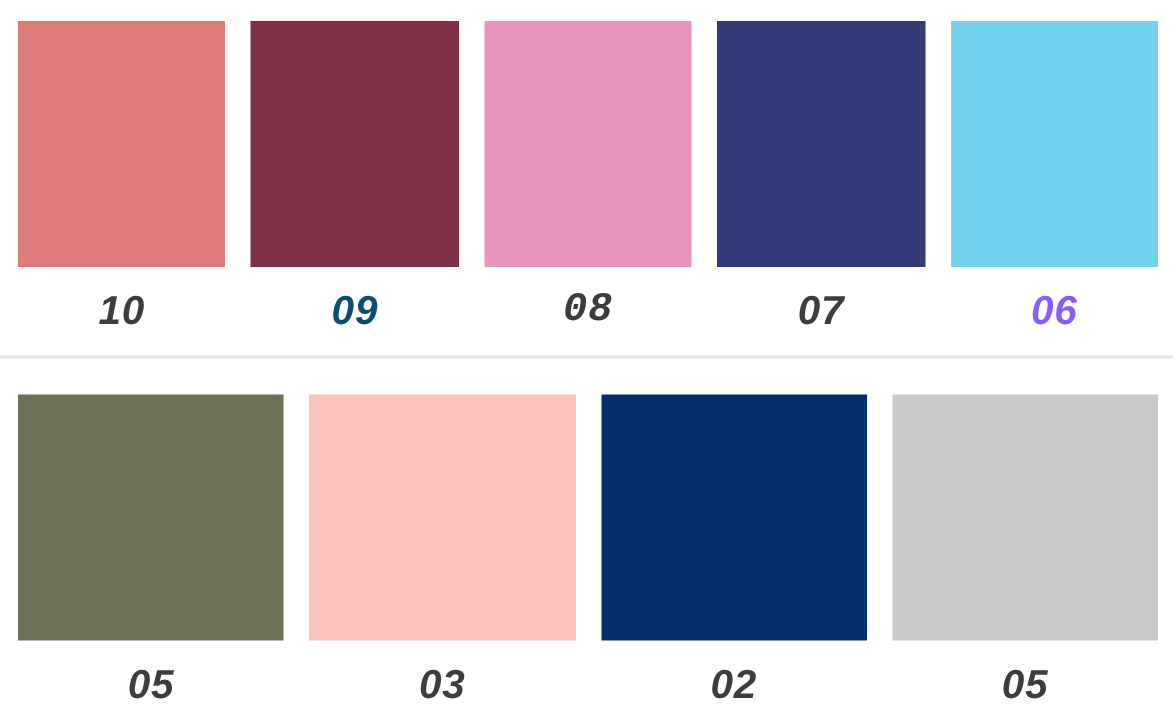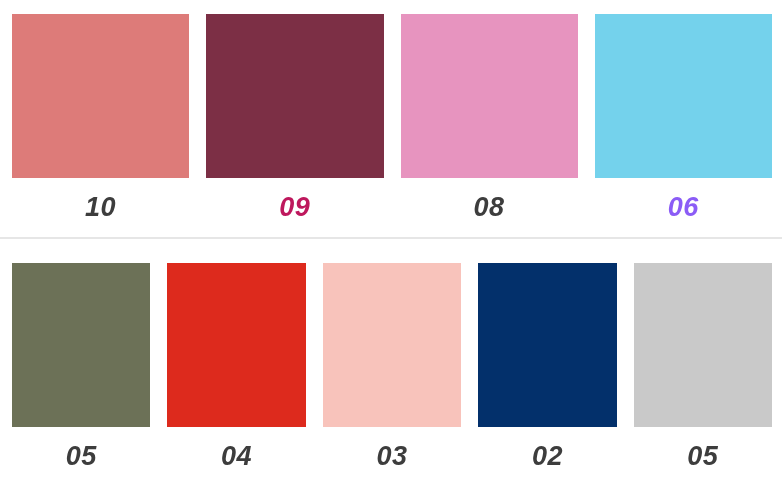--- a/index.html
+++ b/index.html
@@ -81,51 +81,51 @@
   <div class="palette-row row-top">
     <div class="row-swatches">
 
       <div class="swatch-cell">
         <div class="swatch-chip" style="background: rgb(221, 123, 121);"></div>
         <div class="swatch-label" style="color: rgb(61, 61, 61);">10</div>
       </div>
 
       <div class="swatch-cell">
         <div class="swatch-chip" style="background: rgb(124, 47, 69);"></div>
-        <div class="swatch-label" style="color: #be185d; text-align: right;">09</div>
+        <div class="swatch-label" style="color: #0c4a6e; text-align: right;">09</div>
       </div>
 
       <div class="swatch-cell">
         <div class="swatch-chip" style="background: rgb(231, 148, 191);"></div>
-        <div class="swatch-label" style="color: rgb(61, 61, 61);">08</div>
+        <div class="swatch-label" style="color: rgb(61, 61, 61); font-family: Liberation Mono, monospace;">08</div>
       </div>
 
+      <div class="swatch-cell">
+        <div class="swatch-chip" style="background: rgb(51, 59, 120);"></div>
+        <div class="swatch-label" style="color: rgb(61, 61, 61);">07</div>
+      </div>
 
       <div class="swatch-cell">
         <div class="swatch-chip" style="background: rgb(116, 210, 236);"></div>
         <div class="swatch-label" style="color: #8b5cf6;">06</div>
       </div>
 
     </div>
   </div>
 
   <div class="row-divider" style="background: rgb(230, 230, 230);"></div>
 
   <div class="palette-row row-bottom">
     <div class="row-swatches">
 
       <div class="swatch-cell">
         <div class="swatch-chip" style="background: rgb(108, 113, 87);"></div>
         <div class="swatch-label" style="color: rgb(61, 61, 61);">05</div>
       </div>
 
-      <div class="swatch-cell">
-        <div class="swatch-chip" style="background: rgb(221, 42, 29);"></div>
-        <div class="swatch-label" style="color: rgb(61, 61, 61);">04</div>
-      </div>
 
       <div class="swatch-cell">
         <div class="swatch-chip" style="background: rgb(248, 195, 187);"></div>
         <div class="swatch-label" style="color: rgb(61, 61, 61);">03</div>
       </div>
 
       <div class="swatch-cell">
         <div class="swatch-chip" style="background: rgb(3, 48, 107);"></div>
         <div class="swatch-label" style="color: rgb(61, 61, 61); font-style: italic;">02</div>
       </div>

